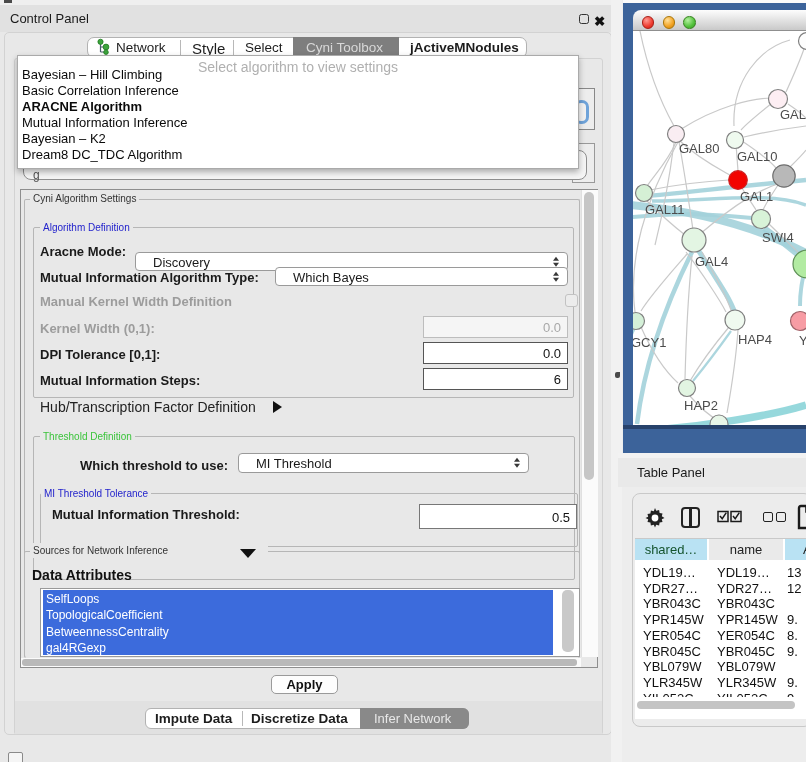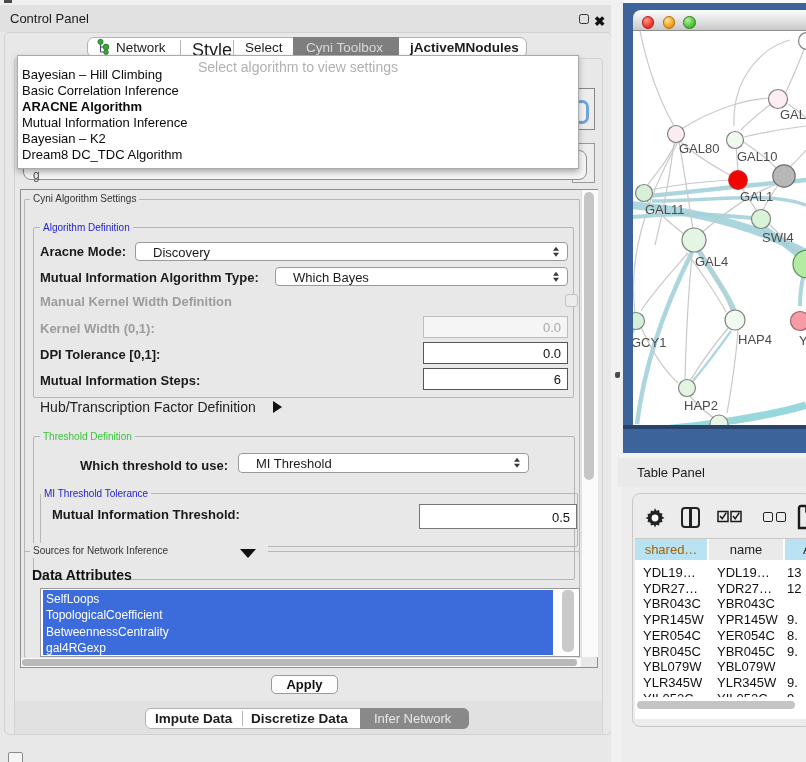--- a/index.html
+++ b/index.html
@@ -38,41 +38,41 @@
 <div class="abs" style="left:233px;top:40px;width:1px;height:15px;background:#b8b8b8"></div>
 <div class="abs" style="left:293px;top:37px;width:106px;height:21px;background:#7e7e7e"></div>
 <div class="abs" style="left:96px;top:38px;width:14px;height:17px">
 <svg width="14" height="17" viewBox="0 0 14 17">
       <path d="M4.5 6 L4.5 14 M4.5 9 L10 9 M4.5 14 L10 14" stroke="#4a5a6a" stroke-width="1.2" fill="none"></path>
       <circle cx="4.5" cy="3.8" r="2.6" fill="#3da43d" stroke="#1e7a1e" stroke-width="0.8"></circle>
       <circle cx="10" cy="9" r="2.9" fill="#3da43d" stroke="#1e7a1e" stroke-width="0.8"></circle>
       <circle cx="10" cy="14.2" r="2.3" fill="#3da43d" stroke="#1e7a1e" stroke-width="0.8"></circle>
     </svg></div>
 <div class="abs" style="left:116px;top:40px;font-size:13.5px;color:#1d1d1d">Network</div>
-<div class="abs" style="left:192px;top:40px;font-size:18px;color:#1d1d1d">Style</div>
+<div class="abs" style="left:192px;top:40px;font-size:15px;color:#1d1d1d">Style</div>
 <div class="abs" style="left:245px;top:40px;font-size:13.5px;color:#1d1d1d">Select</div>
 <div class="abs" style="left:306px;top:40px;font-size:13.5px;color:#d8d8d8">Cyni Toolbox</div>
 <div class="abs" style="left:410px;top:40px;font-size:13.5px;color:#1d1d1d;font-weight:bold">jActiveMNodules</div>
 
 <div class="abs" style="left:20px;top:189px;width:578px;height:479px;border:1px solid #8e8e8e;background:#e8e8e8;box-sizing:border-box"></div>
 
 <div class="abs" style="left:581px;top:190px;width:16px;height:467px;background:#fbfbfb;border-left:1px solid #e0e0e0"></div>
 <div class="abs" style="left:584px;top:192px;width:10px;height:288px;background:#c6c6c6;border-radius:5px"></div>
 
 <div class="abs" style="left:21px;top:658px;width:560px;height:9px;background:#fbfbfb"></div>
 <div class="abs" style="left:22px;top:659px;width:555px;height:7px;background:#b9b9b9;border-radius:3px"></div>
 
 <div class="grp" style="left:24px;top:199px;width:554px;height:457px;border-bottom:none"></div>
 <div class="gtitle" style="left:30px;top:191px;color:#333">Cyni Algorithm Settings</div>
 
 <div class="grp" style="left:33px;top:227px;width:539px;height:169px"></div>
 <div class="gtitle" style="left:40px;top:220px;color:#2323cc">Algorithm Definition</div>
 
 <div class="lbl" style="left:40px;top:244px">Aracne Mode:</div>
-<div class="combo" style="left:135px;top:242px;width:433px;height:19px">
+<div class="combo" style="left:135px;top:252px;width:433px;height:19px">
     <span class="t">Discovery</span>
     <span class="arr">
       <i class="u"></i>
       <i class="d"></i>
     </span>
   </div>
 <div class="lbl" style="left:40px;top:270px">Mutual Information Algorithm Type:</div>
 <div class="combo" style="left:275px;top:267px;width:293px;height:19px">
     <span class="t">Which Bayes</span>
     <span class="arr">
@@ -259,21 +259,21 @@
       <path d="M16 7 L18.2 9.7 L22.3 3.6" stroke-width="1.5"></path>
     </svg></div>
 <div class="abs" style="left:763px;top:512px;width:10px;height:10px;border:1.5px solid #222;border-radius:2px;box-sizing:border-box"></div>
 <div class="abs" style="left:776px;top:512px;width:10px;height:10px;border:1.5px solid #222;border-radius:2px;box-sizing:border-box"></div>
 <div class="abs" style="left:797px;top:504px;width:16px;height:26px"><svg width="16" height="26" viewBox="0 0 16 26" fill="none" stroke="#1a1a1a" stroke-width="2.4">
       <path d="M2 24 L2 4 Q2 2 4 2 L9 2 L15 8 L15 22 Q15 24 13 24 Z"></path>
       <path d="M9 2 L9 8 L15 8" stroke-width="1.6"></path>
     </svg></div>
 
 <div class="abs" style="left:635px;top:539px;width:171px;height:21px;overflow:hidden">
-  <div class="abs" style="left:0;top:0;width:74px;height:21px;background:#b9e2f3;border-right:2px solid #fff;box-sizing:border-box;text-align:center;font-size:13px;color:#a16207;line-height:21px">shared…</div>
+  <div class="abs" style="left:0;top:0;width:74px;height:21px;background:#b9e2f3;border-right:2px solid #fff;box-sizing:border-box;text-align:center;font-size:13px;color:#14532d;line-height:21px">shared…</div>
   <div class="abs" style="left:74px;top:0;width:76px;height:21px;background:#eaeaea;border-right:2px solid #fff;box-sizing:border-box;text-align:center;font-size:13px;color:#222;line-height:21px">name</div>
   <div class="abs" style="left:150px;top:0;width:30px;height:21px;background:#b9e2f3;font-size:13px;color:#222;line-height:21px">
       <span style="position:absolute;left:18px">AR</span>
     </div>
 </div>
 <div class="abs" style="left:635px;top:560px;width:172px;height:137px;overflow:hidden;font-size:13px;color:#111">
   <div style="position:absolute;left:8px;top:5px;line-height:15.7px">YDL19…<br>YDR27…<br>YBR043C<br>YPR145W<br>YER054C<br>YBR045C<br>YBL079W<br>YLR345W<br>YIL052C</div>
   <div style="position:absolute;left:82px;top:5px;line-height:15.7px">YDL19…<br>YDR27…<br>YBR043C<br>YPR145W<br>YER054C<br>YBR045C<br>YBL079W<br>YLR345W<br>YIL052C</div>
   <div style="position:absolute;left:152px;top:5px;line-height:15.7px">13<br>12<br><br>9.<br>8.<br>9.<br><br>9.<br>9</div>
 </div>

